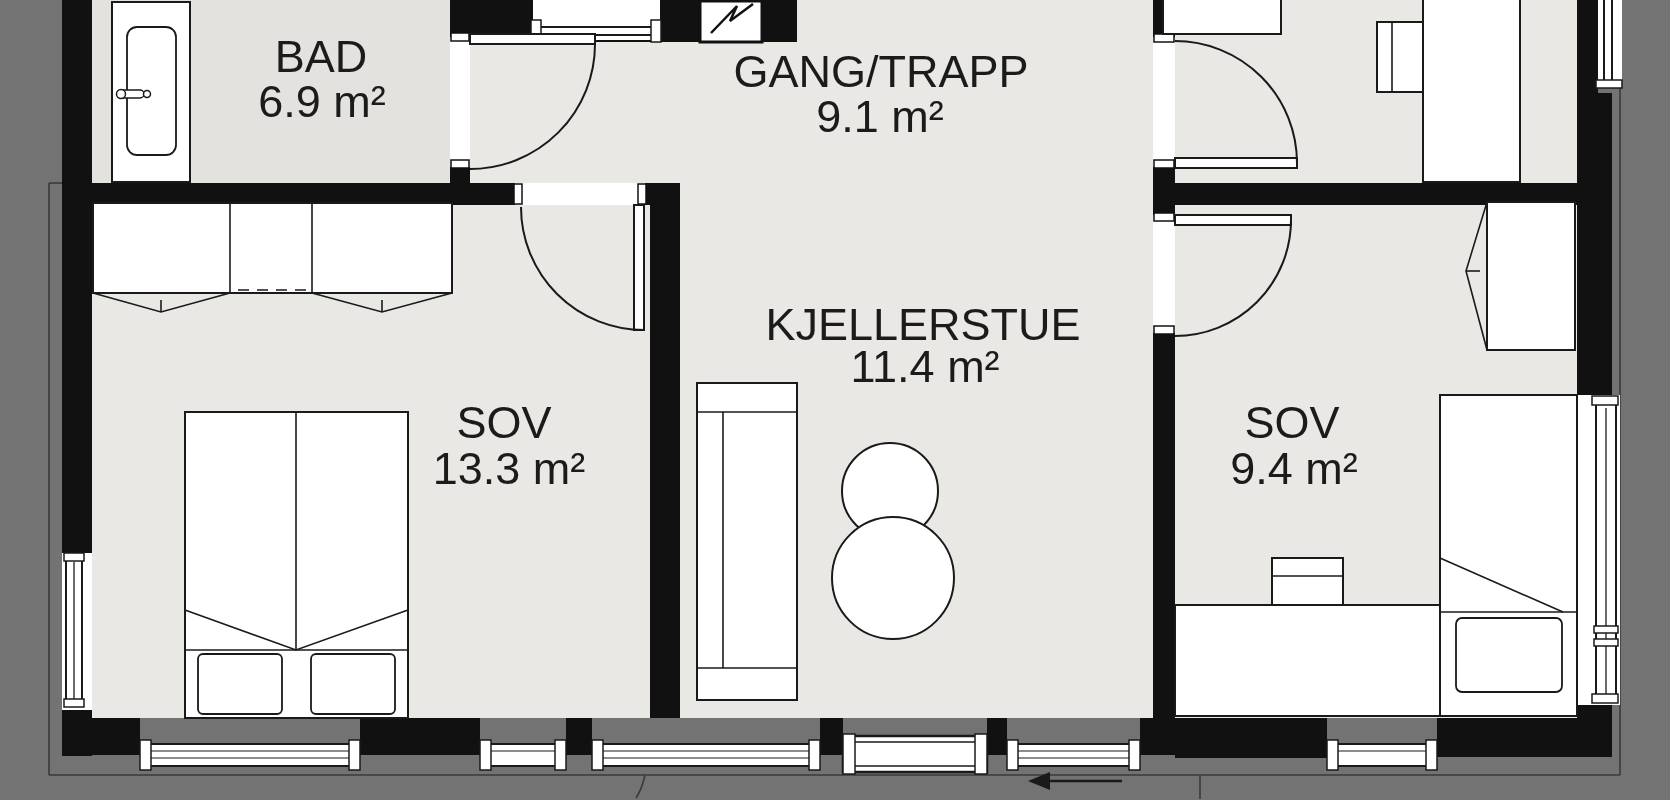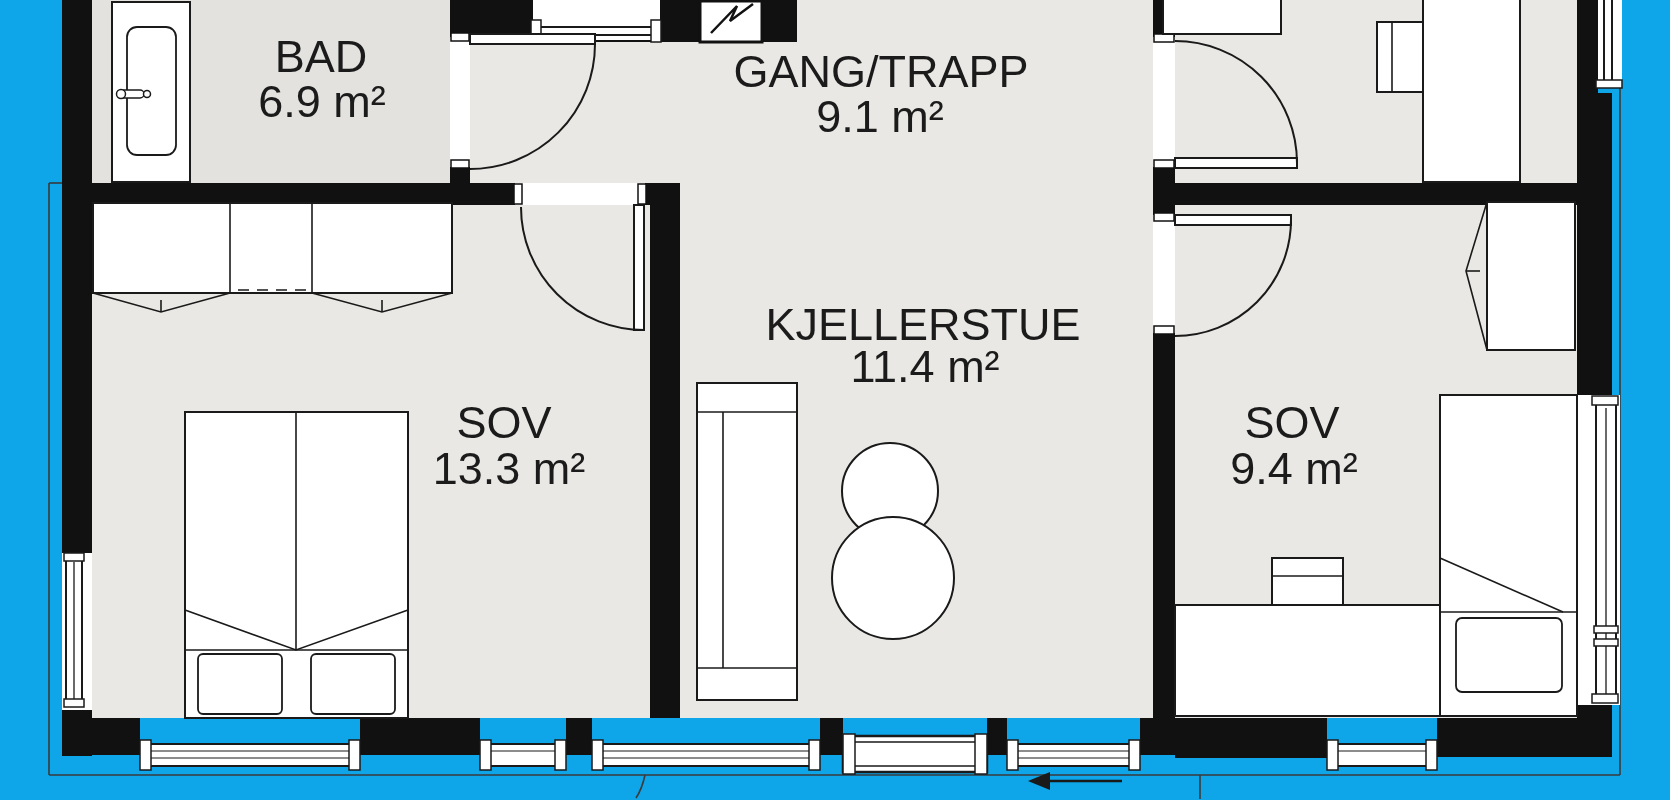--- a/index.html
+++ b/index.html
@@ -1,16 +1,16 @@
 <!DOCTYPE html>
 <html><head>
 <meta charset="utf-8">
 <style>
   html,body{margin:0;padding:0;background:#ffffff;}
-  .plan-wrap{width:1670px;height:800px;position:relative;background:#0ea5e9;overflow:hidden;}
+  .plan-wrap{width:1670px;height:800px;position:relative;background:#737373;overflow:hidden;}
   svg{display:block;}
   text.room-name, text.room-area{
     font-family:"Liberation Sans", sans-serif;
     font-size:45px;
     fill:#1b1b1b;
     text-anchor:middle;
   }
 </style>
 </head>
 <body>

